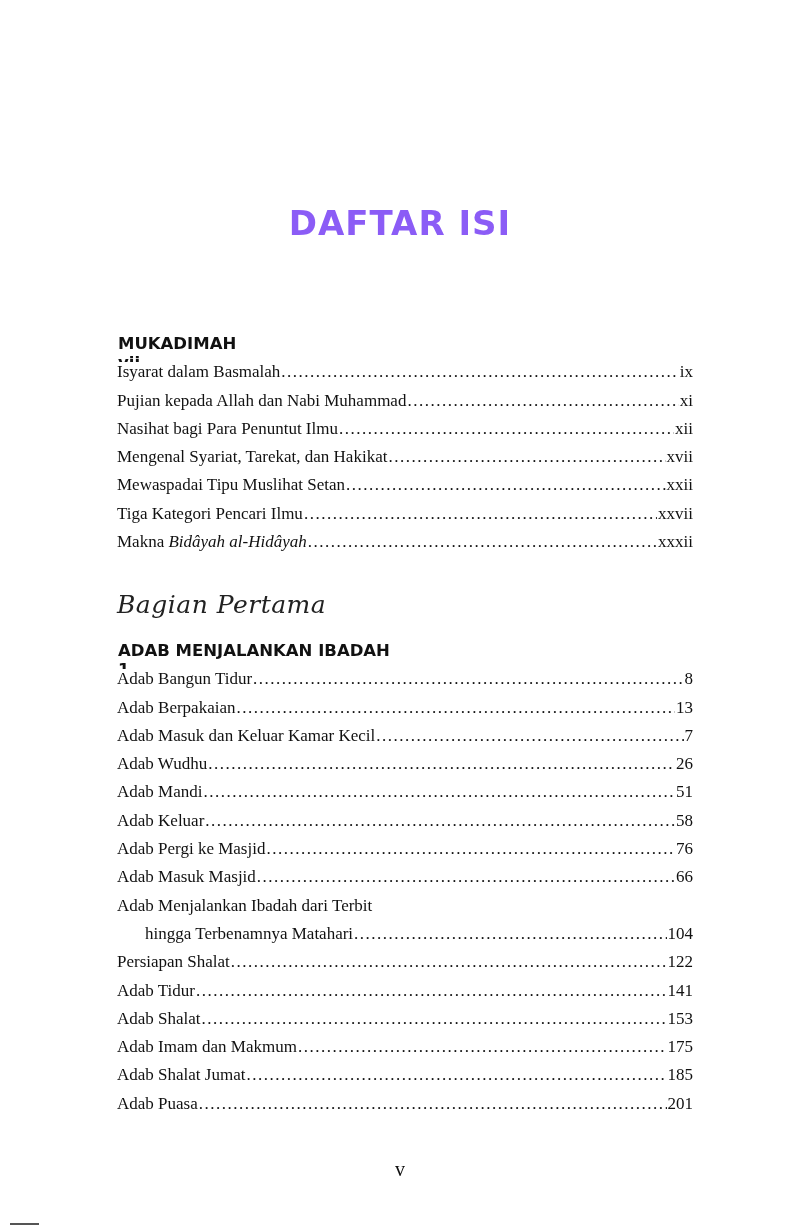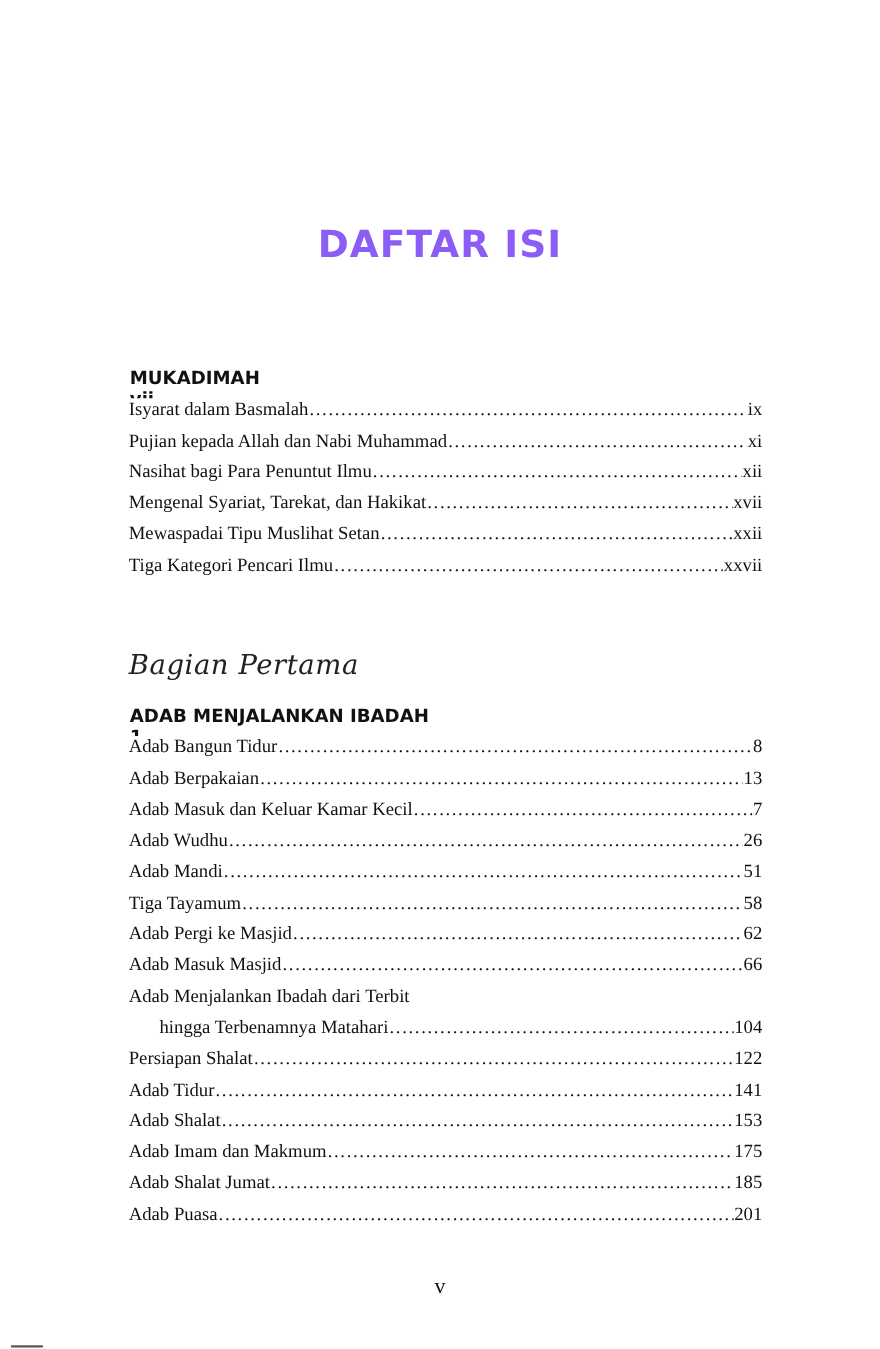--- a/index.html
+++ b/index.html
@@ -137,20 +137,25 @@
   <div class="toc-row">
     <span class="label">Mewaspadai Tipu Muslihat Setan</span>
     <span class="dots"></span>
     <span class="page">xxii</span>
   </div>
   <div class="toc-row">
     <span class="label">Tiga Kategori Pencari Ilmu</span>
     <span class="dots"></span>
     <span class="page">xxvii</span>
   </div>
+  <div class="toc-row">
+    <span class="label"><span>Makna </span><i>Bidâyah al-Hidâyah</i></span>
+    <span class="dots"></span>
+    <span class="page">xxxii</span>
+  </div>
 </div>
 
 <div class="section-script">Bagian Pertama</div>
 
 <div class="toc" style="top:641px;">
   <div class="toc-row heading">
     <span class="label">ADAB MENJALANKAN IBADAH</span>
     <span class="dots"></span>
     <span class="page">1</span>
   </div>
@@ -173,28 +178,28 @@
     <span class="label">Adab Wudhu</span>
     <span class="dots"></span>
     <span class="page">26</span>
   </div>
   <div class="toc-row">
     <span class="label">Adab Mandi</span>
     <span class="dots"></span>
     <span class="page">51</span>
   </div>
   <div class="toc-row">
-    <span class="label">Tiga Tayamum</span>
+    <span class="label">Adab Keluar</span>
     <span class="dots"></span>
     <span class="page">58</span>
   </div>
   <div class="toc-row">
     <span class="label">Adab Pergi ke Masjid</span>
     <span class="dots"></span>
-    <span class="page">62</span>
+    <span class="page">76</span>
   </div>
   <div class="toc-row">
     <span class="label">Adab Masuk Masjid</span>
     <span class="dots"></span>
     <span class="page">66</span>
   </div>
   <div class="toc-row wrap-first">
     <span class="label">Adab Menjalankan Ibadah dari Terbit</span>
   </div>
   <div class="toc-row indent">

